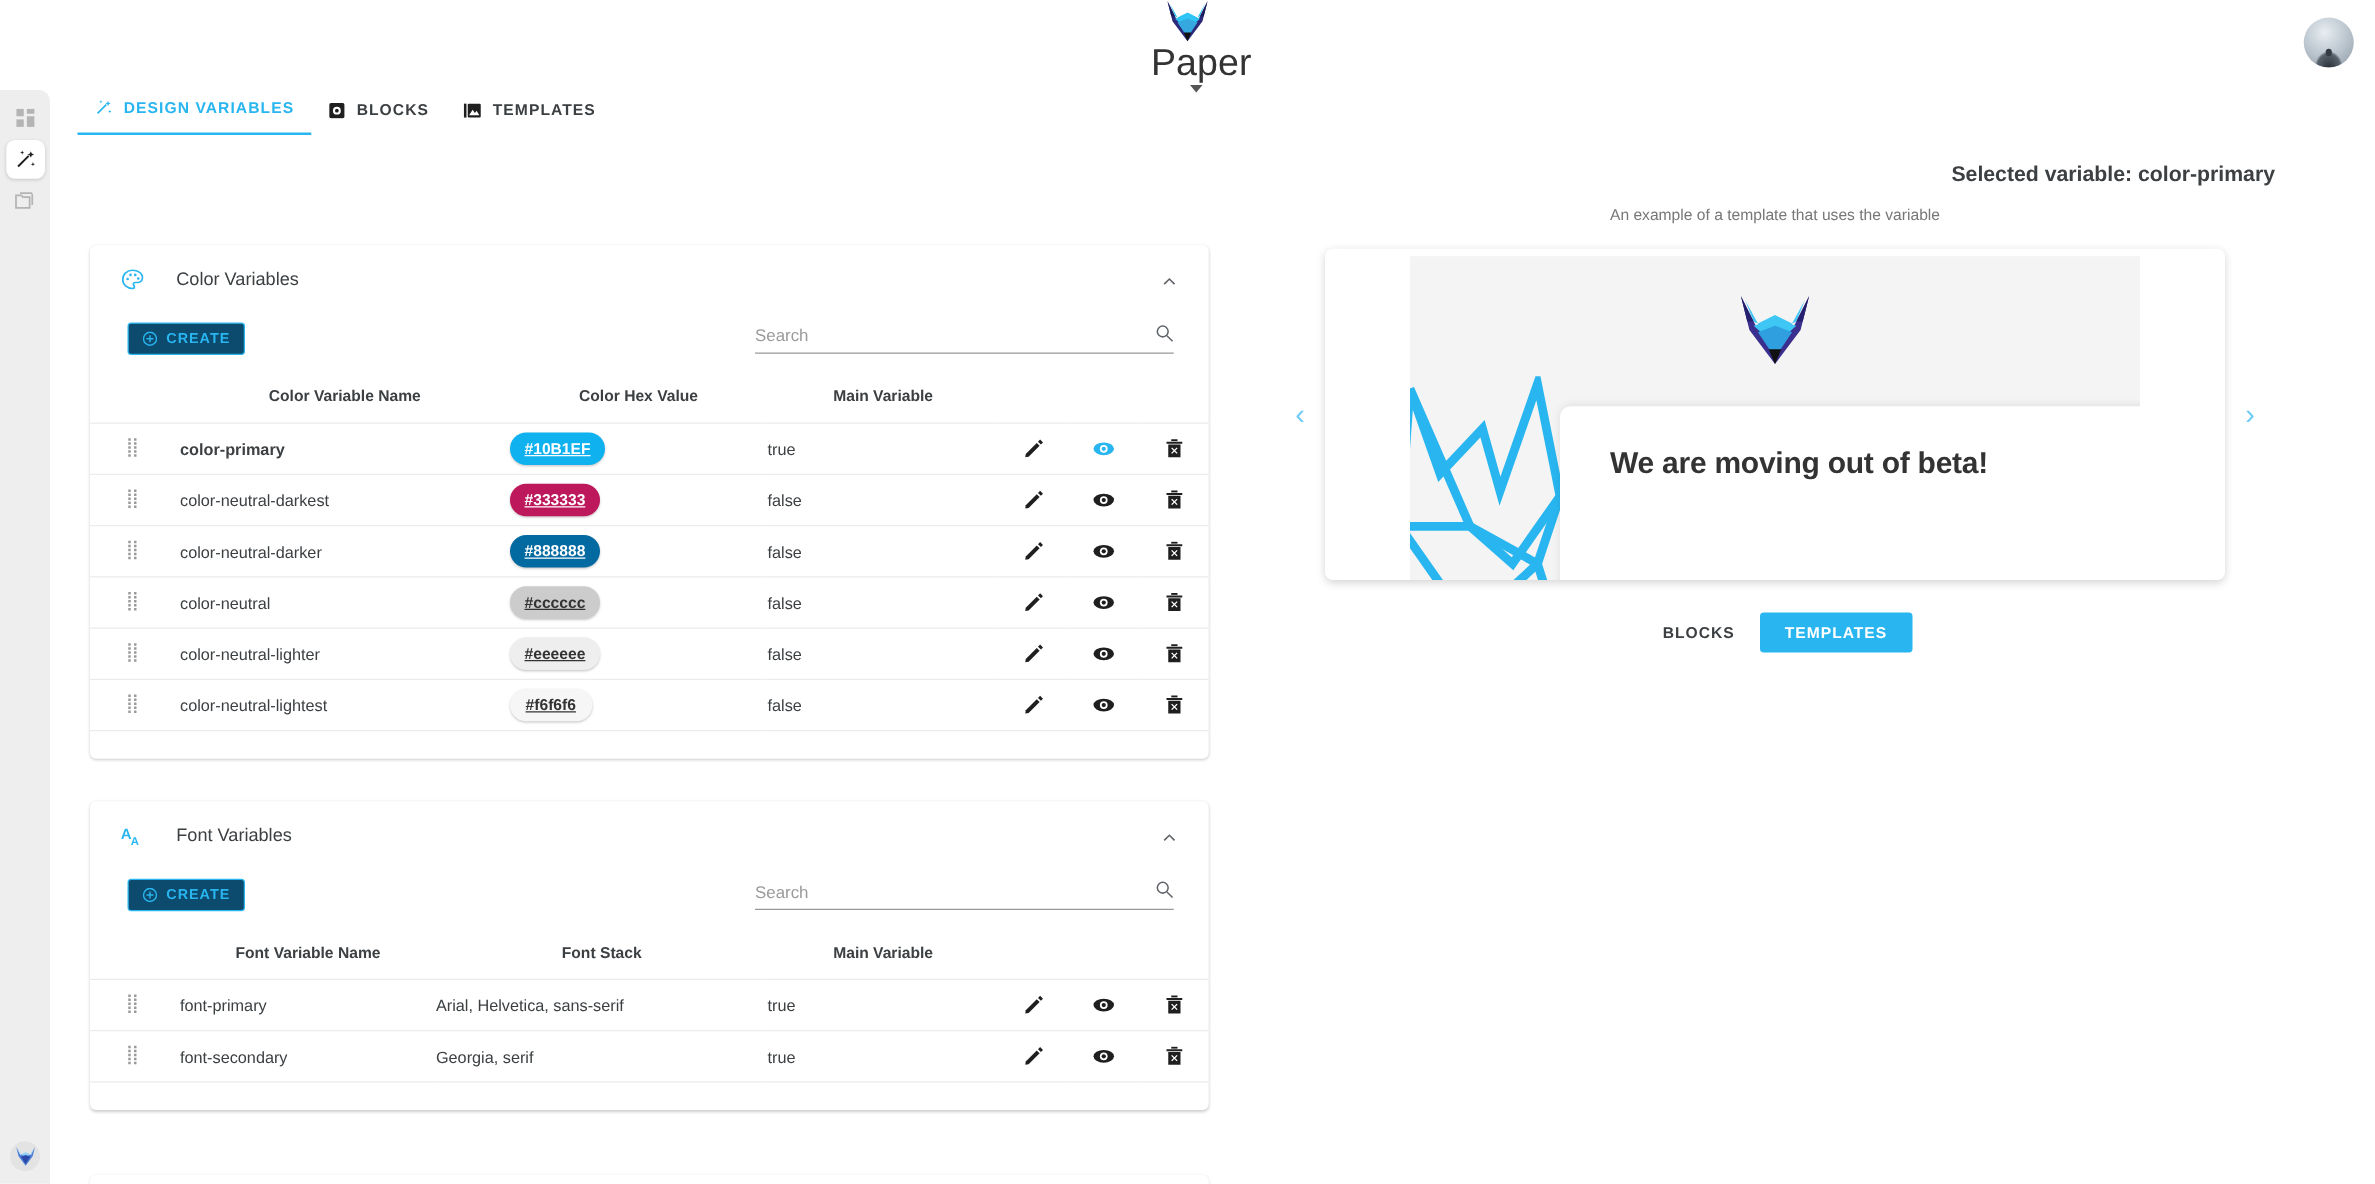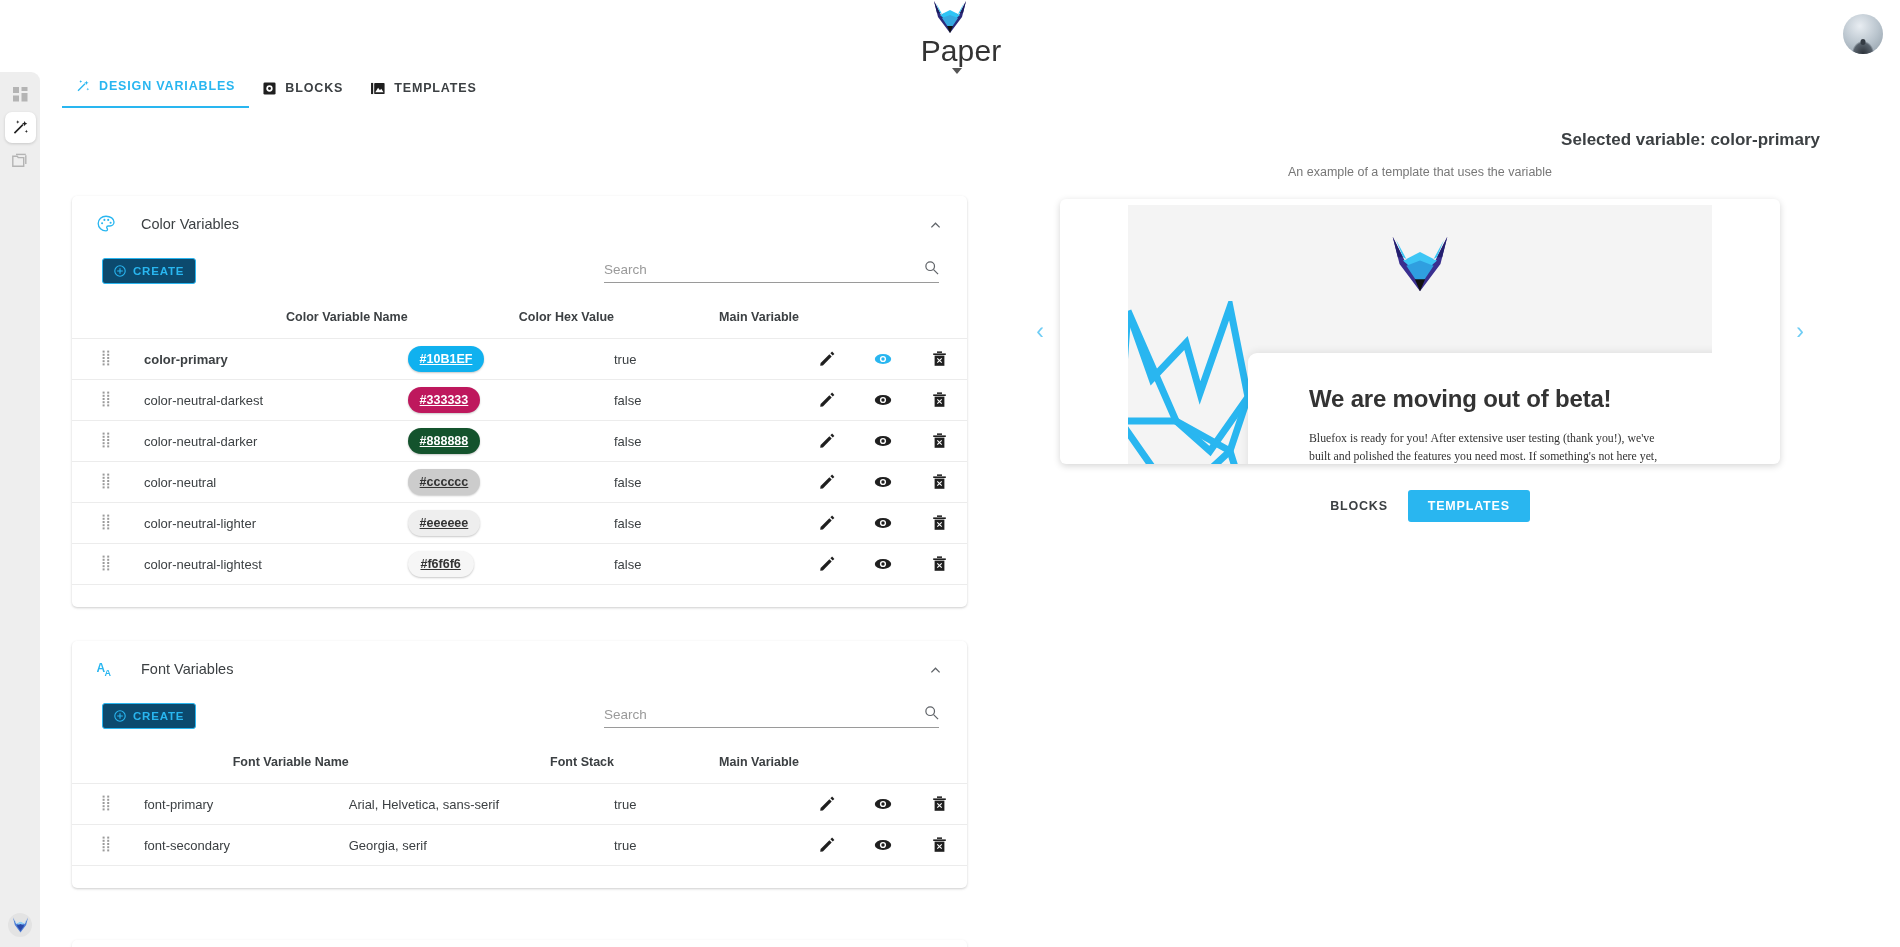--- a/index.html
+++ b/index.html
@@ -114,21 +114,21 @@
     border: 0; outline: none; width: 300px; font-size: 13.5px;
     color: #701a75; background: transparent;
     font-family: "Liberation Sans", sans-serif;
   }
   .search-wrap input::placeholder { color: #9a9a9a; }
   .search-ico { position: absolute; right: 0; bottom: 3px; cursor: pointer; }
 
   
   table { width: 100%; border-collapse: collapse; margin-top: 26px; }
   thead th {
-    text-align: right; font-size: 12.5px; font-weight: 700; color: #3c4043;
+    text-align: center; font-size: 12.5px; font-weight: 700; color: #3c4043;
     padding: 0 0 14px 0;
   }
   tbody tr { border-top: 1px solid #ececec; }
   tbody tr:last-child { border-bottom: 1px solid #ececec; }
   tbody td { padding: 0; height: 41px; font-size: 13px; color: #3c4043; vertical-align: middle; }
   .col-handle { width: 72px; padding-left: 30px !important; }
   .col-bool  { width: 185px; }
   .col-act   { width: 56px; text-align: center; }
   .drag-handle { cursor: grab; display: inline-block; }
   .name-cell.bold { font-weight: 700; }
@@ -160,22 +160,21 @@
   .preview-inner {
     position: absolute; left: 68px; top: 6px; right: 68px; bottom: 0;
     background: #f4f4f4; overflow: hidden;
   }
   .fox-art { position: absolute; left: -48px; top: 96px; opacity: 1; }
   .fox-logo-big { position: absolute; left: 50%; top: 30px; transform: translateX(-50%); }
   .hero-card {
     position: absolute; left: 120px; top: 120px; right: -20px; bottom: -40px;
     background: #ffffff; border-radius: 9px 9px 0 0;
     box-shadow: 0 -1px 8px rgba(0,0,0,.09);
-    padding: 32px 40px 0 61px;
-    margin-top: 28px;
+    padding: 32px 40px 0 40px;
   }
   .hero-h1 {
     font-size: 24px; font-weight: 700; color: #333333;
     font-family: "Liberation Sans", sans-serif; letter-spacing: -.2px;
   }
   .hero-p {
     margin-top: 16px; font-size: 11.8px; line-height: 1.55; color: #333333;
     font-family: "Liberation Serif", serif; max-width: 355px;
   }
 
@@ -410,21 +409,21 @@
                   <rect x="0.6" y="3.8000000000000003" width="2" height="2" fill="#9a9a9a"></rect>
                   <rect x="5.2" y="3.8000000000000003" width="2" height="2" fill="#9a9a9a"></rect>
                   <rect x="0.6" y="7" width="2" height="2" fill="#9a9a9a"></rect>
                   <rect x="5.2" y="7" width="2" height="2" fill="#9a9a9a"></rect>
                   <rect x="0.6" y="10.2" width="2" height="2" fill="#9a9a9a"></rect>
                   <rect x="5.2" y="10.2" width="2" height="2" fill="#9a9a9a"></rect>
                   <rect x="0.6" y="13.4" width="2" height="2" fill="#9a9a9a"></rect>
                   <rect x="5.2" y="13.4" width="2" height="2" fill="#9a9a9a"></rect>
                 </svg></span></td>
             <td class="name-cell">color-neutral-darker</td>
-            <td><span class="hex-chip" style="background:#14532d;color:#ffffff">#888888</span></td>
+            <td><span class="hex-chip" style="background:#0369a1;color:#ffffff">#888888</span></td>
             <td class="col-bool">false</td>
             <td class="col-act"><button class="act-btn"><svg width="16" height="16" viewBox="0 0 16 16">
                   <path d="M1.6 12.1 L10.4 3.3 L12.7 5.6 L3.9 14.4 L1.2 14.8 Z" fill="#1f1f1f"></path>
                   <path d="M11.4 2.3 L13.1 0.6 L15.4 2.9 L13.7 4.6 Z" fill="#1f1f1f"></path>
                 </svg></button></td>
             <td class="col-act"><button class="act-btn"><svg width="18" height="14" viewBox="0 0 18 14">
                   <ellipse cx="9" cy="7" rx="8.2" ry="5.1" fill="#1f1f1f"></ellipse>
                   <circle cx="9" cy="7" r="3.1" fill="#ffffff"></circle>
                   <circle cx="9" cy="7" r="1.7" fill="#1f1f1f"></circle>
                 </svg></button></td>
@@ -680,21 +679,20 @@
           <polygon points="4,3 10,14 18,10 26,14 32,3 28,13 18,18 8,13" fill="#3ec6f5"></polygon>
           <polygon points="8,15 18,12 28,15 18,24" fill="#3ec6f5"></polygon>
           <polygon points="10,18 18,15 26,18 18,30" fill="#2f9fe0"></polygon>
           <polygon points="15,26 21,26 18,33" fill="#111111"></polygon>
           <polygon points="2,1 8,13 5,13" fill="#241f6e"></polygon>
           <polygon points="34,1 28,13 31,13" fill="#241f6e"></polygon>
         </svg>
 
         <div class="hero-card">
           <div class="hero-h1">We are moving out of beta!</div>
-          <div class="hero-p">Bluefox is ready for you! After extensive user testing (thank you!), we've built and polished the features you need most. If something's not here yet, don't worry—it's already on our roadmap.</div>
 
         </div>
       </div>
     </div>
 
     <div class="car-arrow">›</div>
   </div>
 
   <div class="seg-wrap" id="segments">
       <button class="seg">BLOCKS</button>

